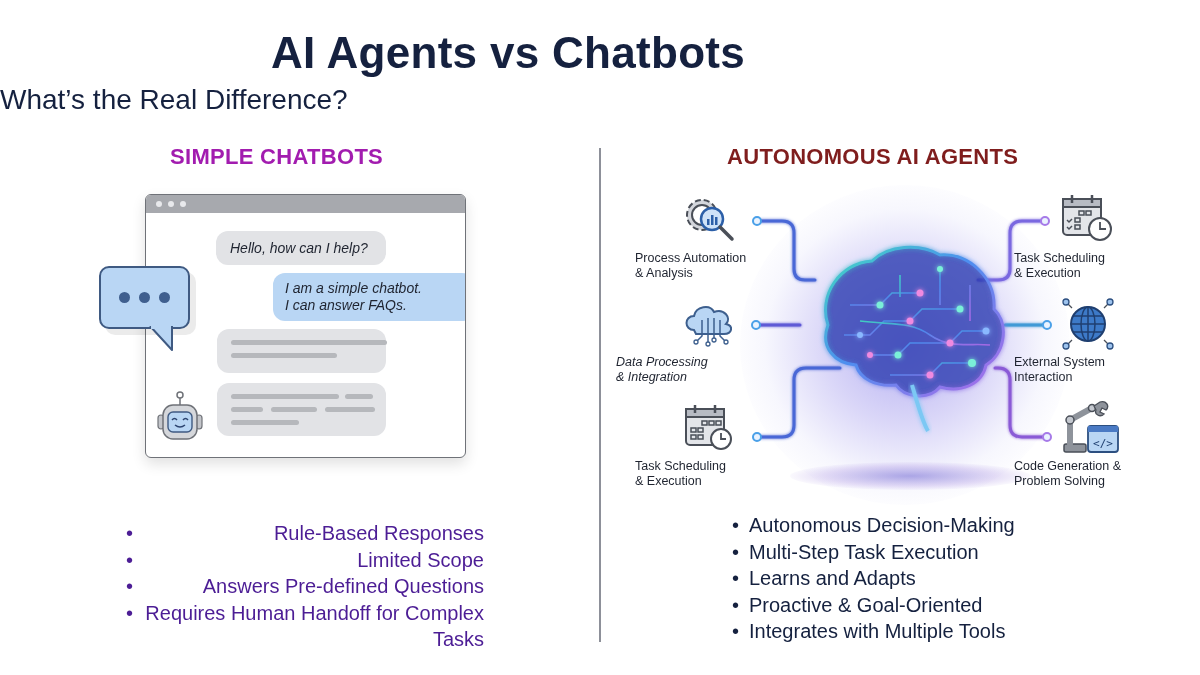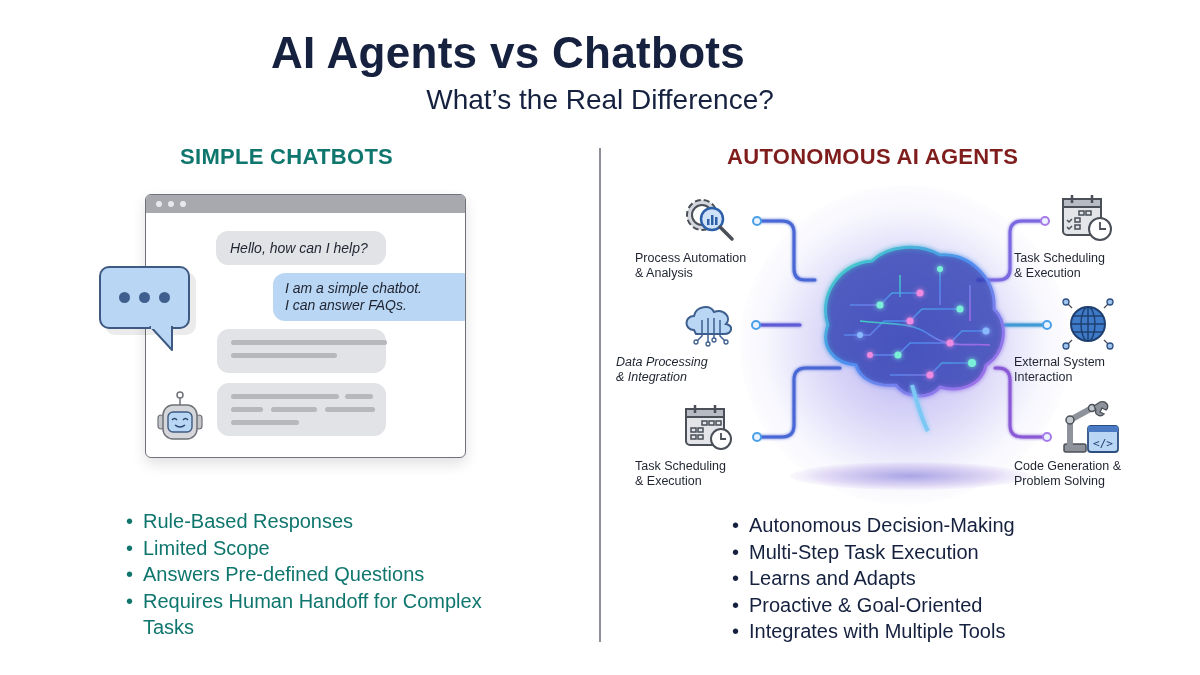--- a/index.html
+++ b/index.html
@@ -1,27 +1,27 @@
 <!DOCTYPE html>
 <html><head>
 <meta charset="utf-8">
 <style>
   * { box-sizing: border-box; margin: 0; padding: 0; }
   html, body { width: 1200px; height: 675px; overflow: hidden; background: #ffffff; }
   body { font-family: "Liberation Sans", "DejaVu Sans", sans-serif; color: #152340; position: relative; }
 
   .title { position: absolute; top: 28px; left: 0; width: 1016px; text-align: center;
            font-size: 44px; font-weight: 700; color: #15213f; letter-spacing: 0.3px; }
-  .subtitle { position: absolute; top: 84px; left: 0; width: 1200px; text-align: center;
+  .subtitle { position: absolute; top: 84px; left: 0; width: 1200px; text-align: left;
               font-size: 28px; font-weight: 400; color: #15213f; }
 
   .divider { position: absolute; left: 599px; top: 148px; width: 1.5px; height: 494px; background: #8d9099; }
 
   .sec-head { position: absolute; top: 144px; font-size: 22px; font-weight: 700; letter-spacing: 0.3px; }
-  .sec-left { left: 180px; color: #0f766e; }
+  .sec-left { left: 170px; color: #a21caf; }
   .sec-right { left: 727px; color: #7f1d1d; }
 
   
   .chat-win { position: absolute; left: 145px; top: 194px; width: 321px; height: 264px;
               border: 1.5px solid #6f7278; border-radius: 6px; background: #fff;
               box-shadow: 0 6px 14px rgba(0,0,0,0.12); overflow: hidden; }
   .chat-bar { height: 18px; background: #a7a9ae; display: flex; align-items: center; padding-left: 10px; gap: 6px; }
   .chat-bar .dot { width: 6px; height: 6px; border-radius: 50%; background: #e8e9ec; }
   .bubble { position: absolute; font-size: 14px; line-height: 17px; color: #1f2430; border-radius: 12px; }
   .b1 { left: 70px; top: 36px; width: 170px; height: 34px; background: #e2e3e6; padding: 9px 0 0 14px; font-style: italic; }
@@ -35,21 +35,21 @@
                  box-shadow: 6px 6px 0 rgba(0,0,0,0.08); display: flex; align-items: center; justify-content: center; gap: 9px; }
   .side-bubble .d { width: 11px; height: 11px; border-radius: 50%; background: #3f5f8e; }
   .side-tail { position: absolute; left: 148px; top: 326px; }
 
   .robot { position: absolute; left: 155px; top: 391px; }
 
   
   .list { position: absolute; list-style: none; font-size: 20px; line-height: 26.5px; }
   .list li { position: relative; padding-left: 19px; }
   .list li::before { content: "•"; position: absolute; left: 2px; top: 0; }
-  .list-left { left: 124px; top: 508px; color: #0f766e; width: 360px; }
+  .list-left { left: 124px; top: 520px; color: #4c1d95; width: 360px; text-align: right; }
   .list-right { left: 730px; top: 512px; color: #15213f; width: 400px; }
 
   
   .glow { position: absolute; left: 740px; top: 185px; width: 330px; height: 320px; border-radius: 50%;
           background: radial-gradient(ellipse at center, rgba(120,110,230,0.55) 0%, rgba(150,140,235,0.35) 35%, rgba(200,200,245,0.15) 60%, rgba(255,255,255,0) 75%); }
   .floor { position: absolute; left: 790px; top: 462px; width: 240px; height: 28px; border-radius: 50%;
            background: radial-gradient(ellipse at center, rgba(110,100,210,0.55) 0%, rgba(150,120,220,0.25) 50%, rgba(255,255,255,0) 75%); }
   .brain { position: absolute; left: 800px; top: 225px; }
   .wires { position: absolute; left: 0; top: 0; }
 

